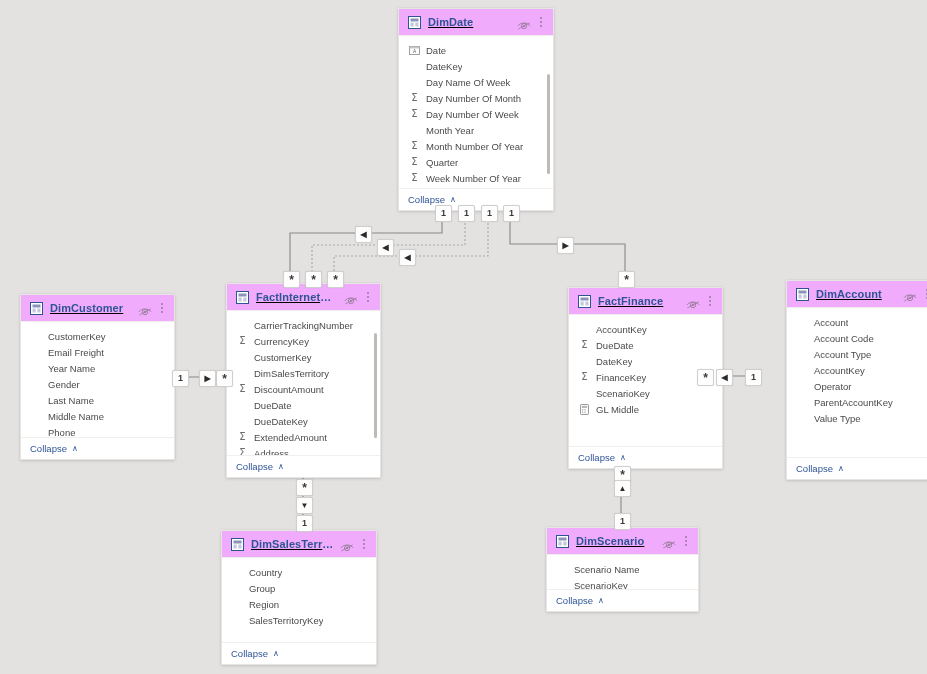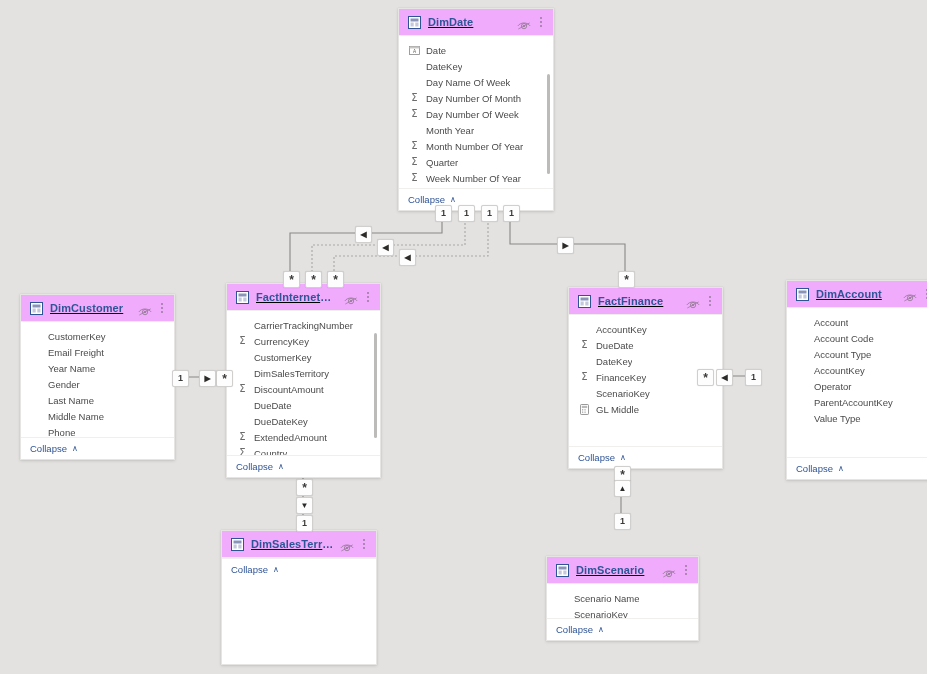--- a/index.html
+++ b/index.html
@@ -379,21 +379,21 @@
           <div class="fld">
             <span class="fico">
               <span class="sigma">Σ</span>
             </span>
             <span class="fname">ExtendedAmount</span>
           </div>
           <div class="fld">
             <span class="fico">
               <span class="sigma">Σ</span>
             </span>
-            <span class="fname">Country</span>
+            <span class="fname">Address</span>
           </div>
           <div class="scrolltrack"></div>
           <div class="scrollbar" style="top: 22px; height: 105px;"></div>
         </div>
         <div class="tbl-foot">
           <span>Collapse</span>
           <span class="chev">∧</span>
         </div>
       </div>
       <div class="tbl" style="left: 568px; top: 287px; width: 155px; height: 182px;">
@@ -543,26 +543,44 @@
                 <circle cx="8" cy="6.2" r="1.3" fill="#605e5c"></circle>
                 <path d="M1.5 9.5 L14.5 2.5" stroke="#605e5c" stroke-width="0.9"></path>
               </svg></span>
             <span class="dots-ico">
               <i></i>
               <i></i>
               <i></i>
             </span>
           </span>
         </div>
+        <div class="tbl-body">
+          <div class="fld">
+            <span class="fico blank"></span>
+            <span class="fname">Country</span>
+          </div>
+          <div class="fld">
+            <span class="fico blank"></span>
+            <span class="fname">Group</span>
+          </div>
+          <div class="fld">
+            <span class="fico blank"></span>
+            <span class="fname">Region</span>
+          </div>
+          <div class="fld">
+            <span class="fico blank"></span>
+            <span class="fname">SalesTerritoryKey</span>
+          </div>
+        </div>
         <div class="tbl-foot">
           <span>Collapse</span>
           <span class="chev">∧</span>
         </div>
       </div>
-      <div class="tbl" style="left: 546px; top: 527px; width: 153px; height: 85px; margin-top: 29px;">
+      <div class="tbl" style="left: 546px; top: 527px; width: 153px; height: 85px;">
         <div class="tbl-head">
           <span class="tbl-ico">
             <svg width="13" height="13" viewBox="0 0 13 13">
               <rect x="0.5" y="0.5" width="12" height="12" fill="#fff" stroke="#2f5496" stroke-width="1"></rect>
               <rect x="2.5" y="2.5" width="8" height="3" fill="#8a93b8"></rect>
               <rect x="2.5" y="6.5" width="3.2" height="4" fill="#c3c8dc"></rect>
               <rect x="7.3" y="6.5" width="3.2" height="4" fill="#c3c8dc"></rect>
             </svg>
           </span>
           <span class="tbl-title">DimScenario</span>

